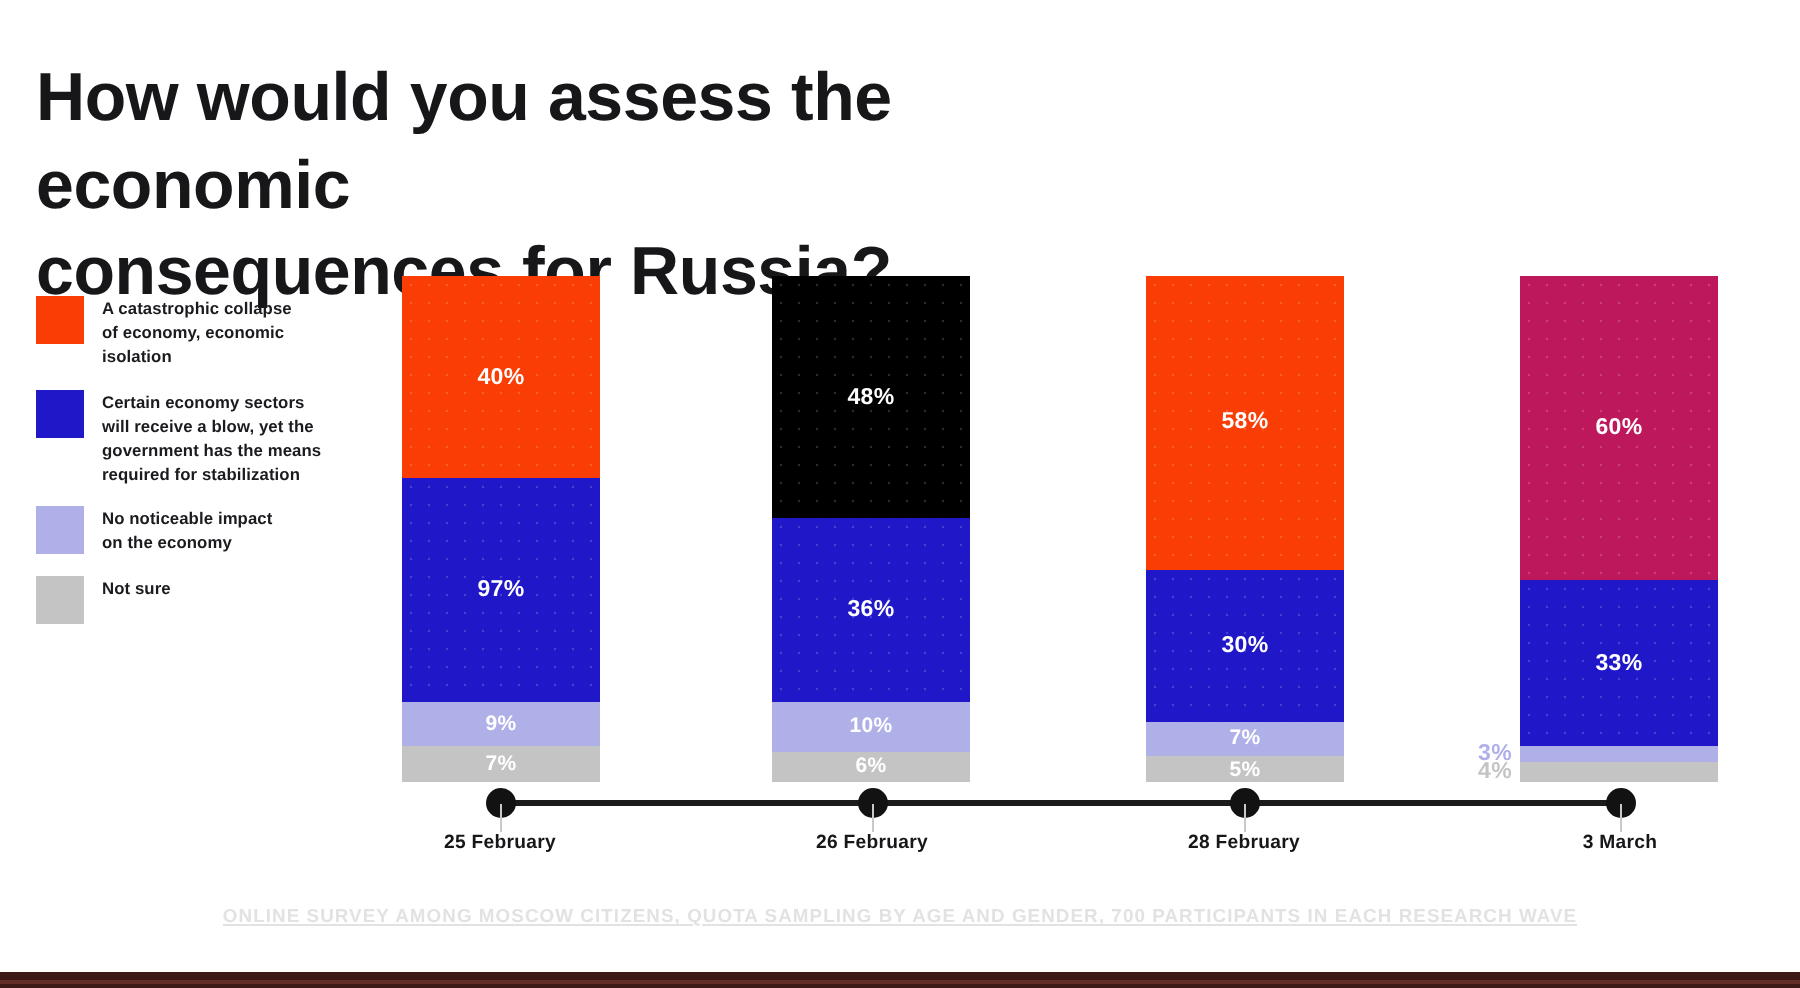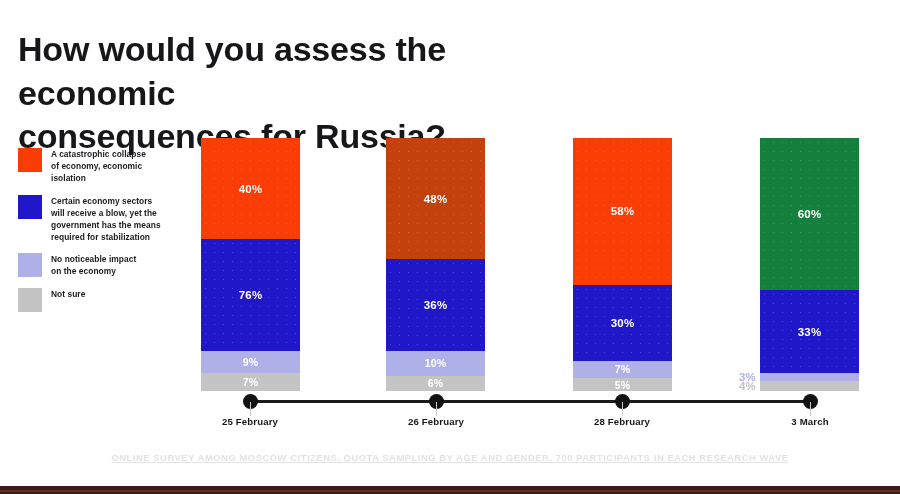--- a/index.html
+++ b/index.html
@@ -210,32 +210,32 @@
   </div>
 </div>
 
 <div id="plot">
 
   <div class="bar-group" style="left:201px">
     <div class="seg textured" style="flex:40;background:#FA3C05">
       <span class="seg-label">40%</span>
     </div>
     <div class="seg textured" style="flex:44;background:#2018C8">
-      <span class="seg-label">76%</span>
+      <span class="seg-label">97%</span>
     </div>
     <div class="seg" style="flex:9;background:#B0B0E8">
       <span class="seg-label tiny">9%</span>
     </div>
     <div class="seg" style="flex:7;background:#C4C4C4">
       <span class="seg-label tiny">7%</span>
     </div>
   </div>
 
   <div class="bar-group" style="left:386px">
-    <div class="seg textured" style="flex:48;background:#c2410c">
+    <div class="seg textured" style="flex:48;background:#000000">
       <span class="seg-label">48%</span>
     </div>
     <div class="seg textured" style="flex:36;background:#2018C8">
       <span class="seg-label">36%</span>
     </div>
     <div class="seg" style="flex:10;background:#B0B0E8">
       <span class="seg-label tiny">10%</span>
     </div>
     <div class="seg" style="flex:6;background:#C4C4C4">
       <span class="seg-label tiny">6%</span>
@@ -251,21 +251,21 @@
     </div>
     <div class="seg" style="flex:7;background:#B0B0E8">
       <span class="seg-label tiny">7%</span>
     </div>
     <div class="seg" style="flex:5;background:#C4C4C4">
       <span class="seg-label tiny">5%</span>
     </div>
   </div>
 
   <div class="bar-group" style="left:760px">
-    <div class="seg textured" style="flex:60;background:#15803d">
+    <div class="seg textured" style="flex:60;background:#be185d">
       <span class="seg-label">60%</span>
     </div>
     <div class="seg textured" style="flex:33;background:#2018C8">
       <span class="seg-label">33%</span>
     </div>
     <div class="seg" style="flex:3;background:#B0B0E8">
       <span class="seg-outside-label" style="color:#B0B0E8">3%</span>
     </div>
     <div class="seg" style="flex:4;background:#C4C4C4">
       <span class="seg-outside-label" style="color:#C4C4C4">4%</span>

